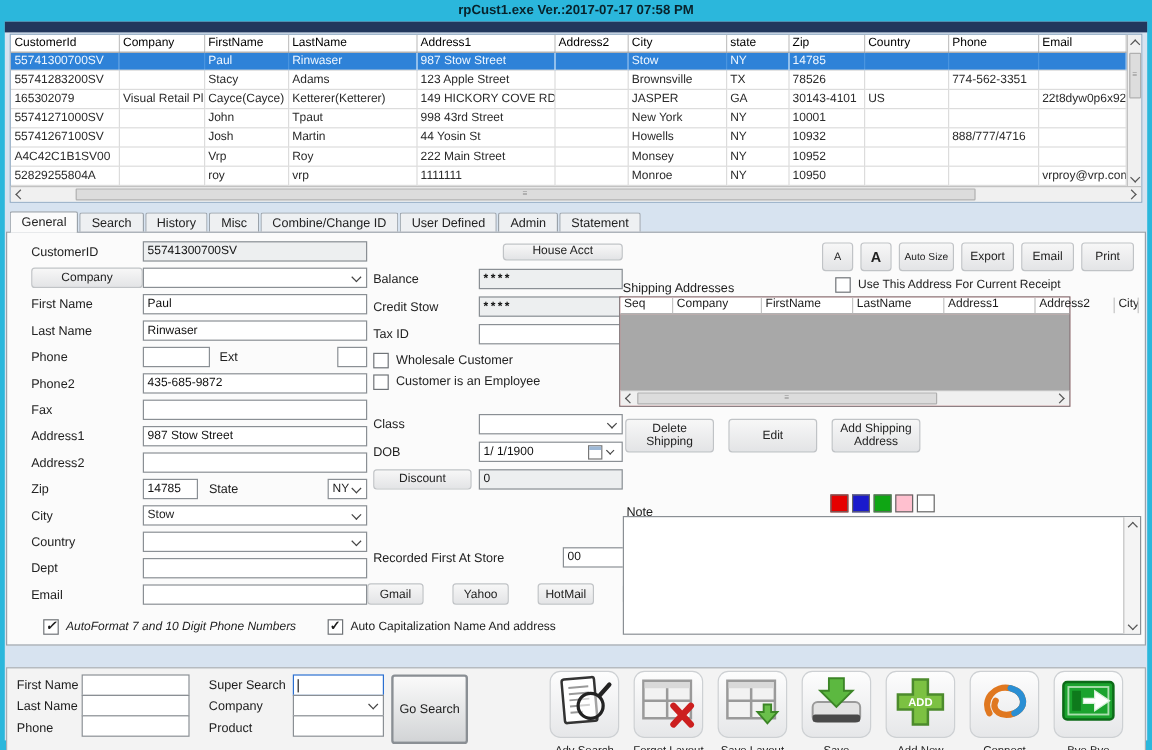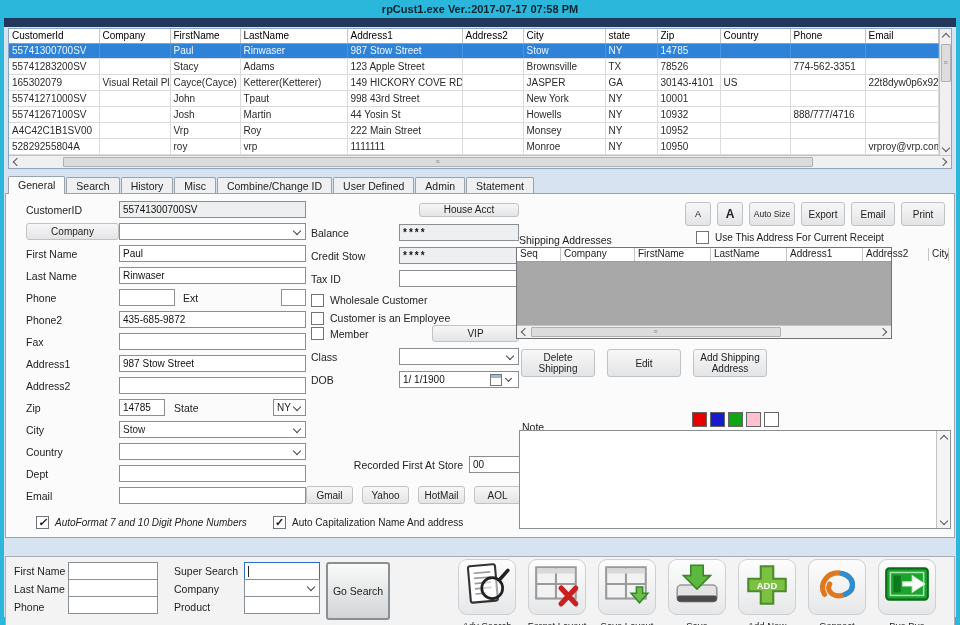--- a/index.html
+++ b/index.html
@@ -127,23 +127,23 @@
   .note-lbl { position:absolute; left:516px; top:227px; font-size:10.5px; }
   .swatches { position:absolute; left:686px; top:218px; display:flex; gap:3px; }
   .swatch { width:15px; height:15px; border:1px solid #666; }
   .note-area {
     position:absolute; left:513px; top:236px; width:432px; height:99px;
     background:#fff; border:1px solid #8a8f94; display:flex;
   }
   .note-text { flex:1; font-size:10px; padding:2px; }
   .note-vscroll { width:14px; border-left:1px solid #c2c2c2; background:#f4f4f4; display:flex; flex-direction:column; align-items:center; justify-content:space-between; padding:2px 0; }
 
-  .recorded { position:absolute; left:305px; top:262px; display:flex; align-items:center;text-align:right; }
+  .recorded { position:absolute; left:305px; top:262px; display:flex; align-items:center; }
   .recorded .lbl { width:152px; }
-  .mailbtns { position:absolute; left:300px; top:292px; display:flex; gap:9px; }
+  .mailbtns { position:absolute; left:300px; top:292px; display:flex; gap:24px; }
   .mailbtns .btn { width:47px; height:18px; }
   .cap-check { position:absolute; left:267px; top:322px;align-items:center; }
   .af-check { position:absolute; left:30px; top:322px;font-style:italic; }
   .af-check .lbl, .cap-check .lbl { font-size:10px; }
 
   
   .bottombar {
     position:absolute; left:1px; top:538px; width:950px; height:79px;
     background:#f3f3f3; border:1px solid #a8aeb4;
   }
@@ -456,45 +456,44 @@
         <div class="input ro" style="flex:1; letter-spacing:2px; font-weight:bold">****</div>
       </div>
       <div class="mrow">
         <span class="lbl">Tax ID</span>
         <div class="input" style="flex:1"></div>
       </div>
       <div class="mrow chkrow" style="height:14px; margin-bottom:4px">
         <span class="check"></span>
         <span class="lbl">Wholesale Customer</span>
       </div>
-      <div class="mrow chkrow" style="height:14px; margin-bottom:0">
+      <div class="mrow chkrow" style="height:14px; margin-bottom:20px">
         <span class="check"></span>
         <span class="lbl">Customer is an Employee</span>
-      </div>
-      <div class="mrow chkrow" style="height:17px">
-        <span class="check"></span>
-        <span class="lbl" style="width:63px">Member</span>
-        <div class="btn" style="width:100px; height:17px; margin-left:8px">VIP</div>
       </div>
       <div class="mrow">
         <span class="lbl">Class</span>
         <div class="combo" style="flex:1">
           <span class="cval"></span>
           <span class="chev"></span>
         </div>
       </div>
       <div class="mrow">
         <span class="lbl">DOB</span>
         <div class="input" style="flex:1; justify-content:space-between">
           <span>1/ 1/1900</span>
           <span style="display:flex; align-items:center">
             <span class="cal-ic"></span>
             <span class="dob-chev"></span>
           </span>
         </div>
+      </div>
+      <div class="mrow">
+        <div class="btn" style="width:82px; height:17px; margin-right:6px">Discount</div>
+        <div class="input ro" style="flex:1">0</div>
       </div>
     </div>
 
     <div class="recorded">
       <span class="lbl">Recorded First At Store</span>
       <div class="input" style="width:56px; margin-left:6px">00</div>
     </div>
 
     <div class="mailbtns">
       <div class="btn">Gmail</div>

